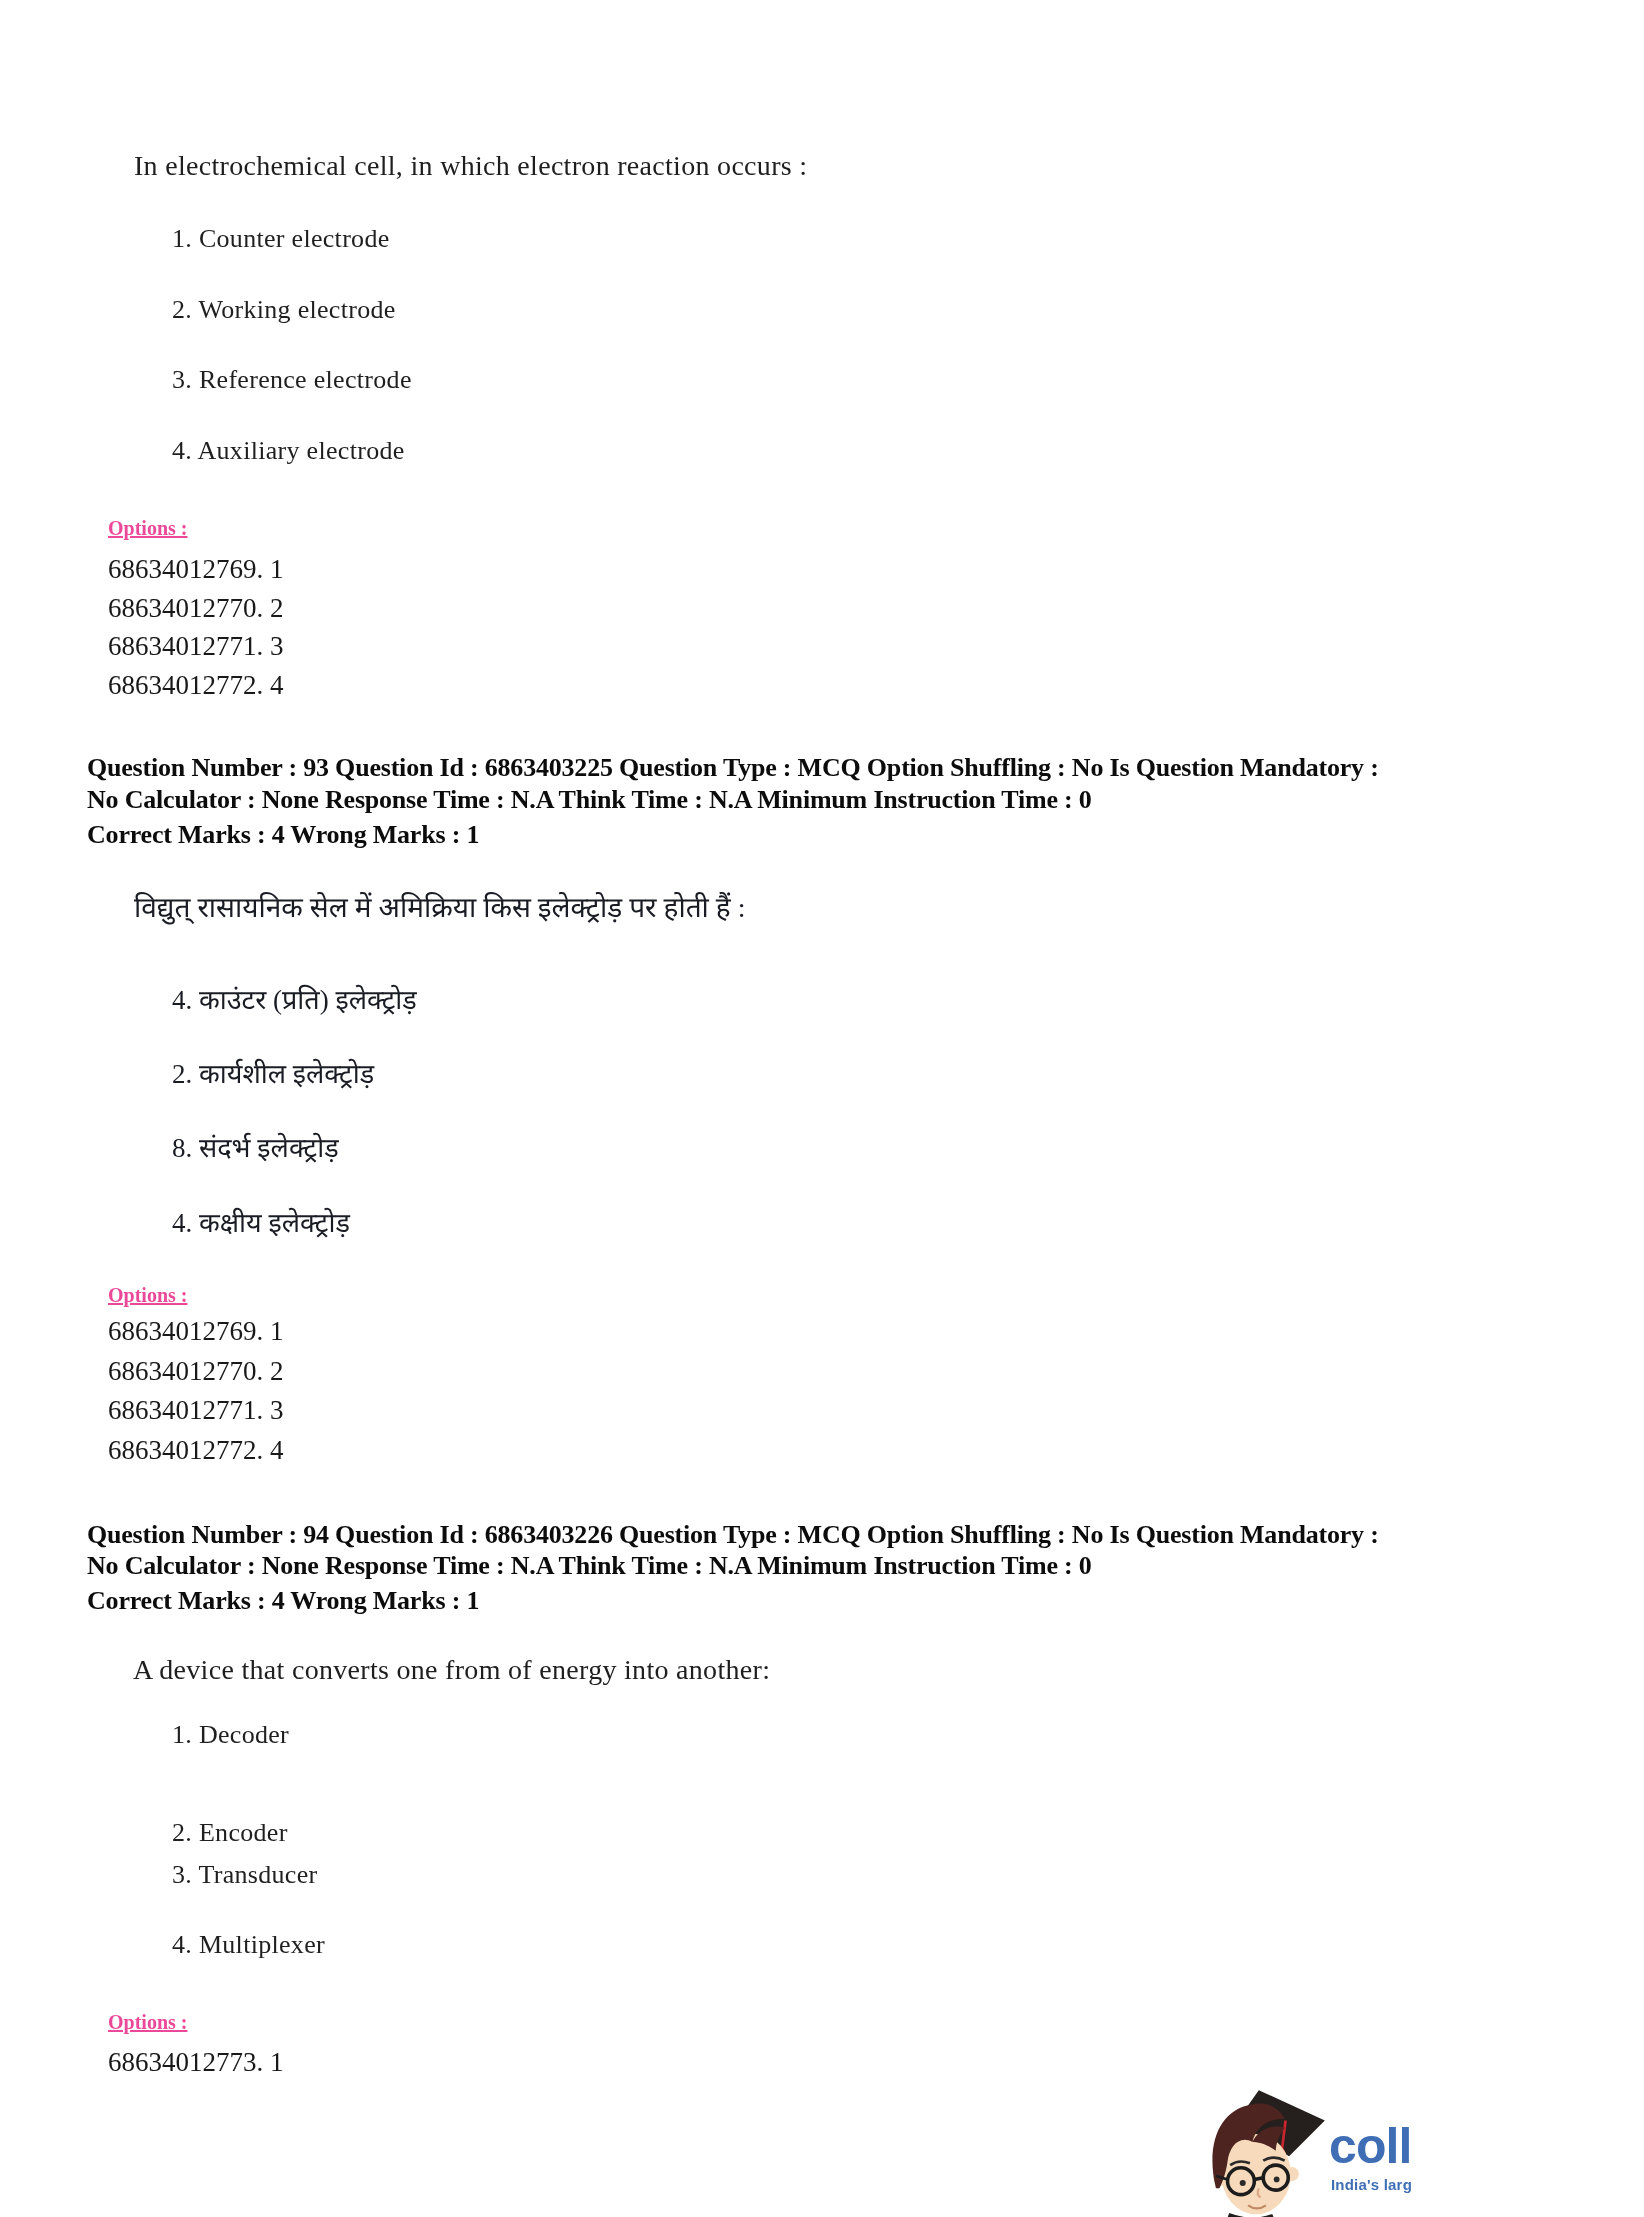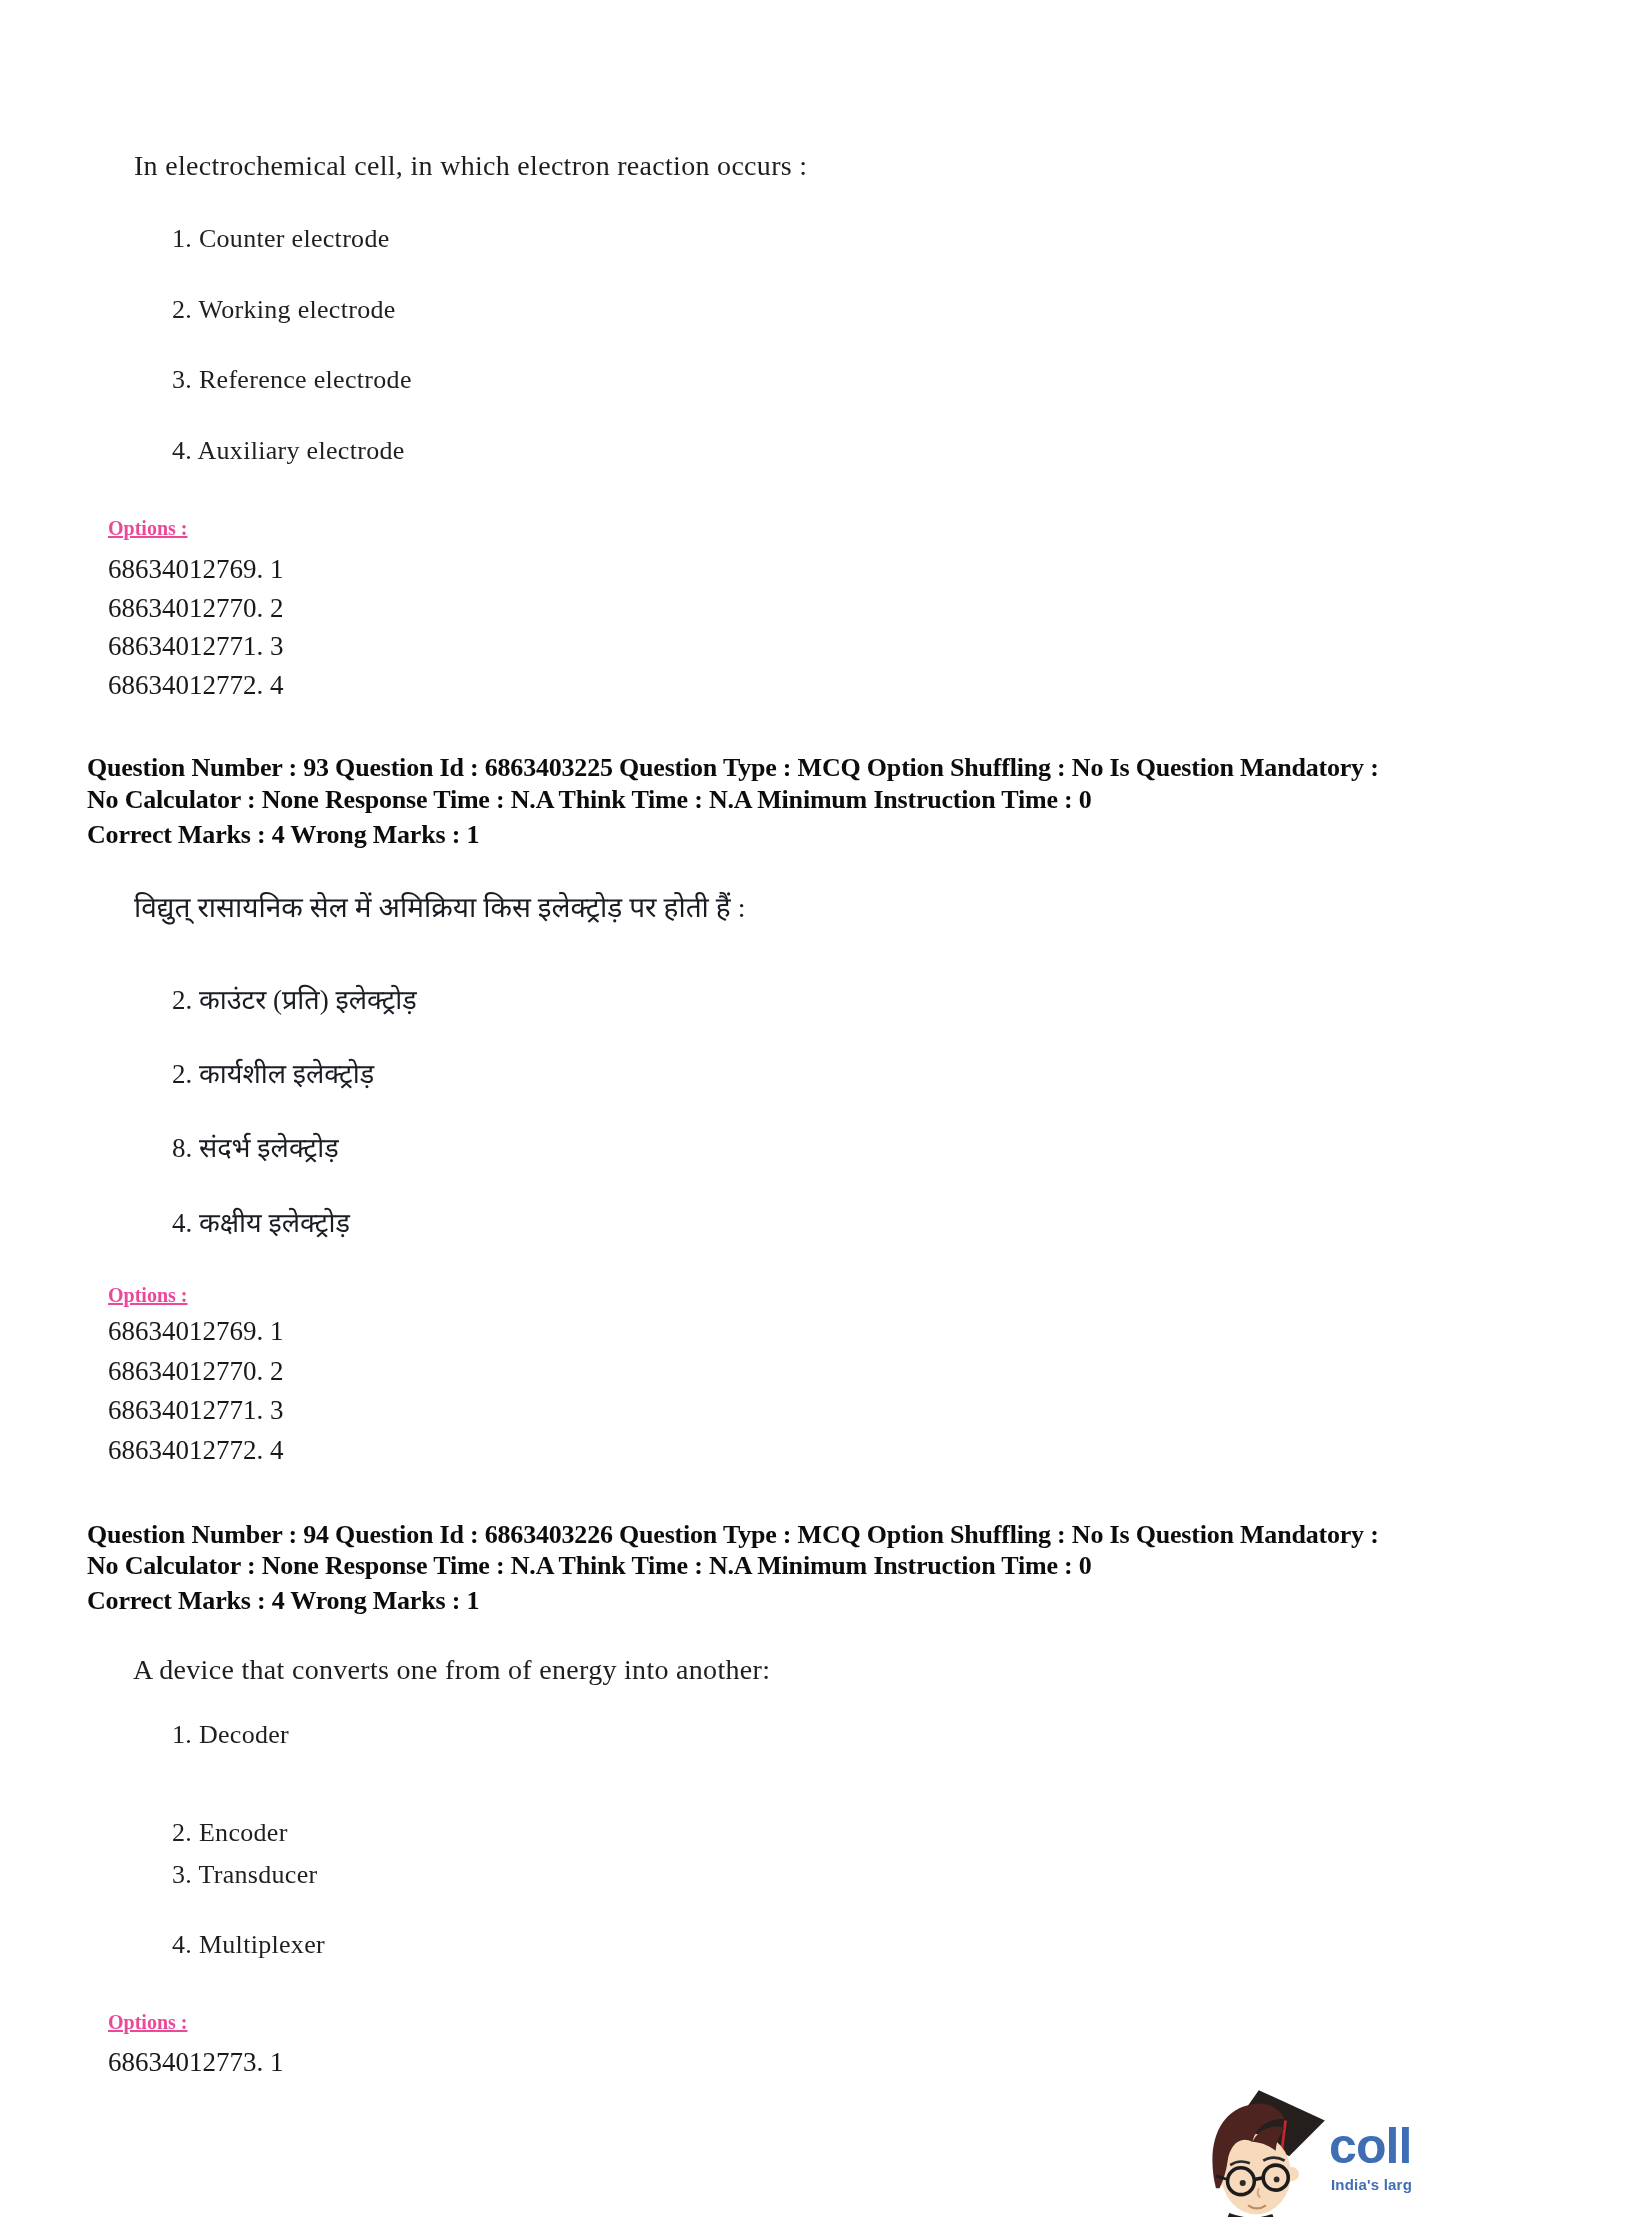--- a/index.html
+++ b/index.html
@@ -37,21 +37,21 @@
   <div class="abs optid" style="left:108px;top:554px;">68634012769. 1</div>
   <div class="abs optid" style="left:108px;top:593px;">68634012770. 2</div>
   <div class="abs optid" style="left:108px;top:631px;">68634012771. 3</div>
   <div class="abs optid" style="left:108px;top:670px;">68634012772. 4</div>
 
   <div class="abs meta" style="left:87px;top:753px;">Question Number : 93 Question Id : 6863403225 Question Type : MCQ Option Shuffling : No Is Question Mandatory :</div>
   <div class="abs meta" style="left:87px;top:785px;">No Calculator : None Response Time : N.A Think Time : N.A Minimum Instruction Time : 0</div>
   <div class="abs meta" style="left:87px;top:820px;">Correct Marks : 4 Wrong Marks : 1</div>
 
   <div class="abs hindi hq" style="left:134px;top:887px;">विद्युत् रासायनिक सेल में अमिक्रिया किस इलेक्ट्रोड़ पर होती हैं :</div>
-  <div class="abs hindi hchoice" style="left:172px;top:980px;">2. काउंटर (प्रति) इलेक्ट्रोड़</div>
+  <div class="abs hindi hchoice" style="left:172px;top:980px;">4. काउंटर (प्रति) इलेक्ट्रोड़</div>
   <div class="abs hindi hchoice" style="left:172px;top:1054px;">2. कार्यशील इलेक्ट्रोड़</div>
   <div class="abs hindi hchoice" style="left:172px;top:1128px;">8. संदर्भ इलेक्ट्रोड़</div>
   <div class="abs hindi hchoice" style="left:172px;top:1203px;">4. कक्षीय इलेक्ट्रोड़</div>
 
   <div class="abs optlabel" style="left:108px;top:1284px;">Options :</div>
   <div class="abs optid" style="left:108px;top:1316px;">68634012769. 1</div>
   <div class="abs optid" style="left:108px;top:1356px;">68634012770. 2</div>
   <div class="abs optid" style="left:108px;top:1395px;">68634012771. 3</div>
   <div class="abs optid" style="left:108px;top:1435px;">68634012772. 4</div>
 

